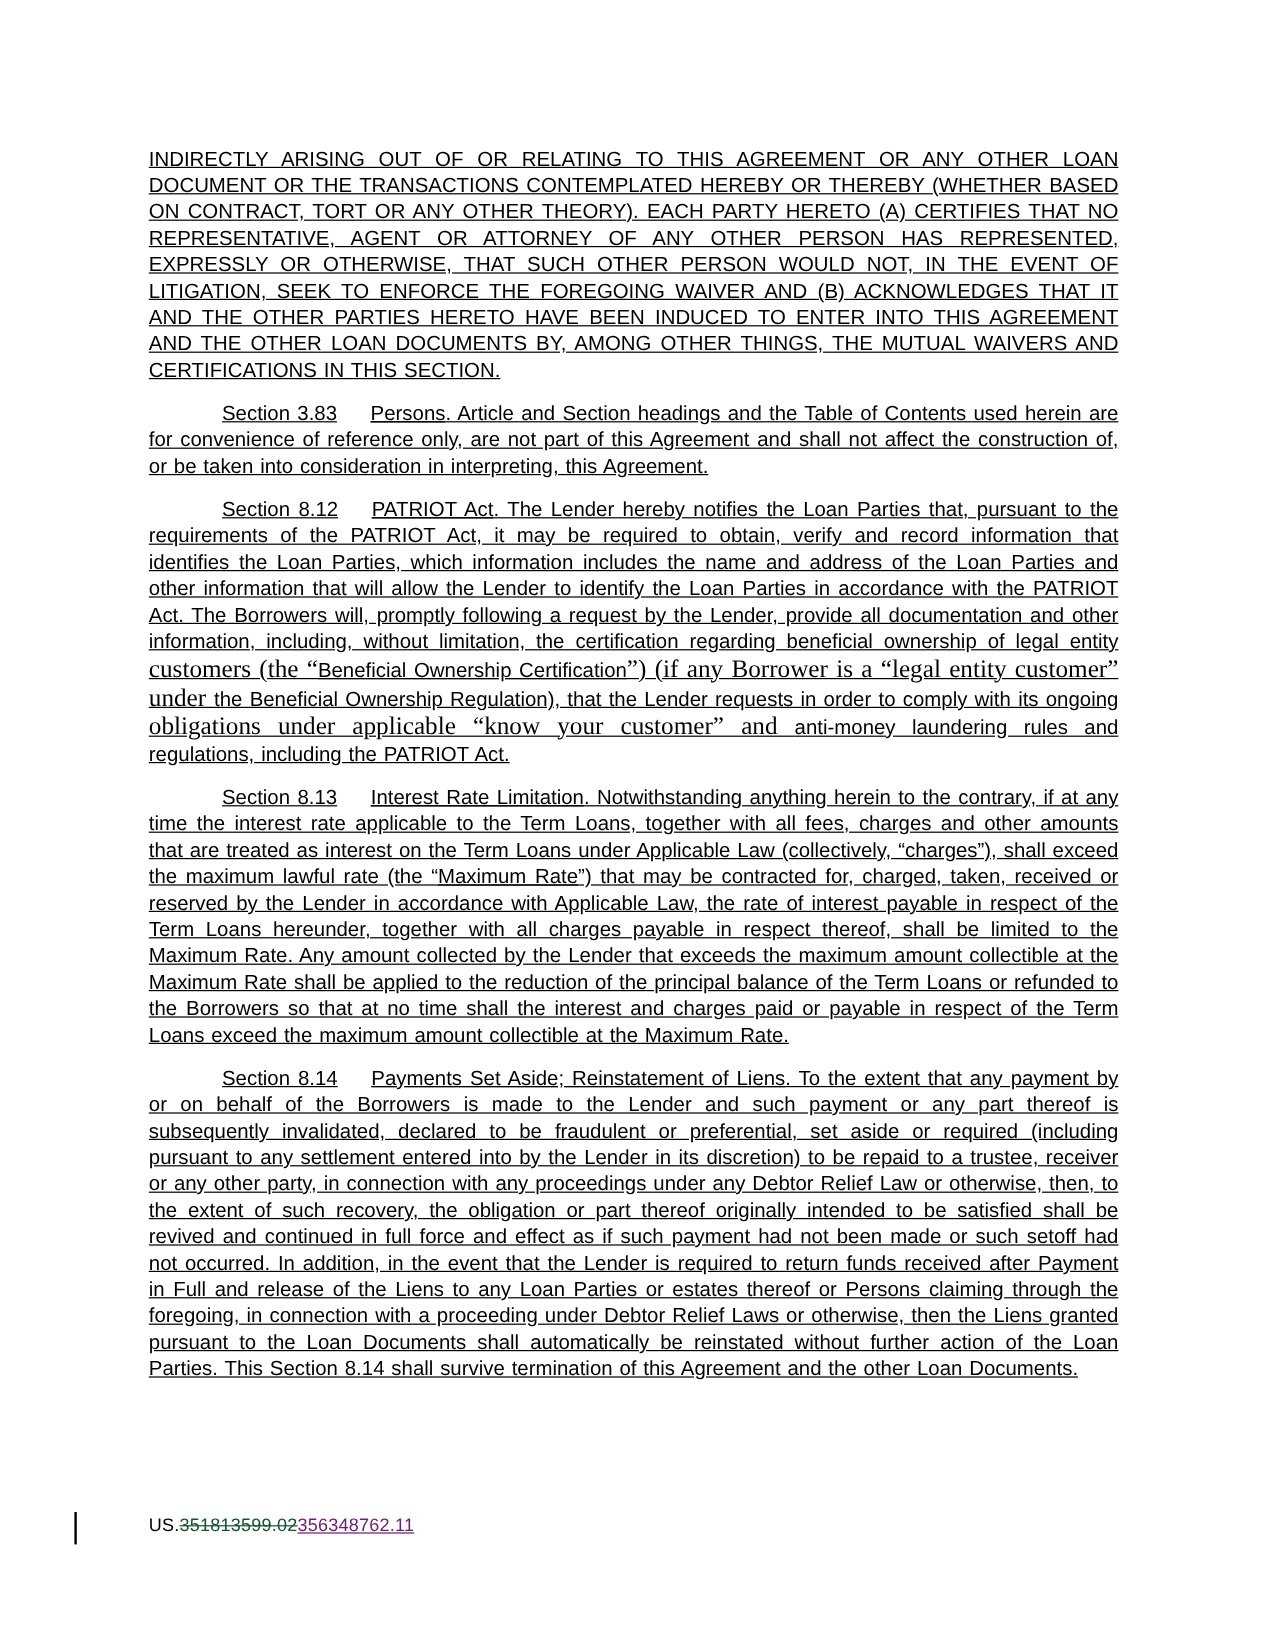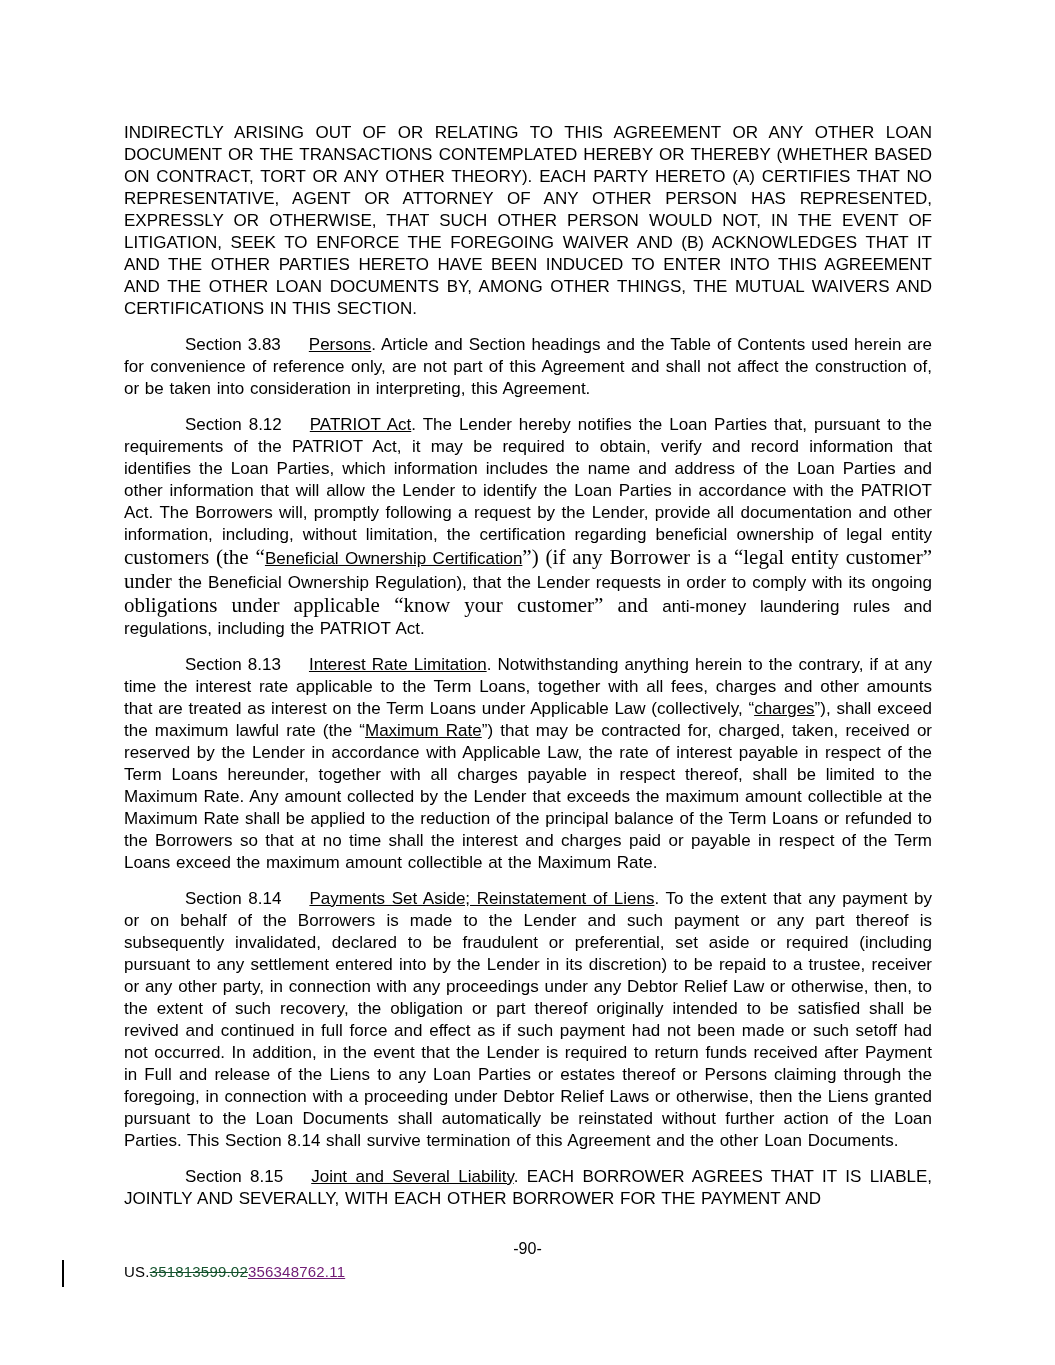--- a/index.html
+++ b/index.html
@@ -14,20 +14,21 @@
     background: #ffffff;
     color: #000000;
     font-family: "Liberation Sans", sans-serif;
     overflow: hidden;
   }
   .doc-body {
     position: absolute;
     left: 124px;
     top: 122px;
     width: 808px;
+    text-decoration: underline;
   }
   .para {
     margin: 0 0 14px 0;
     text-align: justify;
     font-size: 17px;
     line-height: 22px;
     word-spacing: 1px;
   }
   .para.indent { text-indent: 61px; }
   .para:last-child { margin-bottom: 0; }
@@ -67,24 +68,22 @@
 <body>
 
 <div class="page">
 
   <main class="doc-body" id="doc-body">
       <p class="para"><span class="">INDIRECTLY ARISING OUT OF OR RELATING TO THIS AGREEMENT OR ANY OTHER LOAN DOCUMENT OR THE TRANSACTIONS CONTEMPLATED HEREBY OR THEREBY (WHETHER BASED ON CONTRACT, TORT OR ANY OTHER THEORY).  EACH PARTY HERETO (A) CERTIFIES THAT NO REPRESENTATIVE, AGENT OR ATTORNEY OF ANY OTHER PERSON HAS REPRESENTED, EXPRESSLY OR OTHERWISE, THAT SUCH OTHER PERSON WOULD NOT, IN THE EVENT OF LITIGATION, SEEK TO ENFORCE THE FOREGOING WAIVER AND (B) ACKNOWLEDGES THAT IT AND THE OTHER PARTIES HERETO HAVE BEEN INDUCED TO ENTER INTO THIS AGREEMENT AND THE OTHER LOAN DOCUMENTS BY, AMONG OTHER THINGS, THE MUTUAL WAIVERS AND CERTIFICATIONS IN THIS SECTION.</span></p>
       <p class="para indent"><span class="">Section 3.83</span><span class="tab"></span><span class="u">Persons</span><span class="">.  Article and Section headings and the Table of Contents used herein are for convenience of reference only, are not part of this Agreement and shall not affect the construction of, or be taken into consideration in interpreting, this Agreement.</span></p>
       <p class="para indent"><span class="">Section 8.12</span><span class="tab"></span><span class="u">PATRIOT Act</span><span class="">.  The Lender hereby notifies the Loan Parties that, pursuant to the requirements of the PATRIOT Act, it may be required to obtain, verify and record information that identifies the Loan Parties, which information includes the name and address of the Loan Parties and other information that will allow the Lender to identify the Loan Parties in accordance with the PATRIOT Act.  The Borrowers will, promptly following a request by the Lender, provide all documentation and other information, including, without limitation, the certification regarding beneficial ownership of legal entity </span><span class="serif">customers (the “</span><span class="u">Beneficial Ownership Certification</span><span class="serif">”) (if any Borrower is a “legal entity customer” under </span><span class="">the Beneficial Ownership Regulation), that the Lender requests in order to comply with its ongoing </span><span class="serif">obligations under applicable “know your customer” and </span><span class="">anti-money laundering rules and regulations, including the PATRIOT Act.</span></p>
       <p class="para indent"><span class="">Section 8.13</span><span class="tab"></span><span class="u">Interest Rate Limitation</span><span class="">.  Notwithstanding anything herein to the contrary, if at any time the interest rate applicable to the Term Loans, together with all fees, charges and other amounts that are treated as interest on the Term Loans under Applicable Law (collectively, “</span><span class="u">charges</span><span class="">”), shall exceed the maximum lawful rate (the “</span><span class="u">Maximum Rate</span><span class="">”) that may be contracted for, charged, taken, received or reserved by the Lender in accordance with Applicable Law, the rate of interest payable in respect of the Term Loans hereunder, together with all charges payable in respect thereof, shall be limited to the Maximum Rate.  Any amount collected by the Lender that exceeds the maximum amount collectible at the Maximum Rate shall be applied to the reduction of the principal balance of the Term Loans or refunded to the Borrowers so that at no time shall the interest and charges paid or payable in respect of the Term Loans exceed the maximum amount collectible at the Maximum Rate.</span></p>
       <p class="para indent"><span class="">Section 8.14</span><span class="tab"></span><span class="u">Payments Set Aside; Reinstatement of Liens</span><span class="">.  To the extent that any payment by or on behalf of the Borrowers is made to the Lender and such payment or any part thereof is subsequently invalidated, declared to be fraudulent or preferential, set aside or required (including pursuant to any settlement entered into by the Lender in its discretion) to be repaid to a trustee, receiver or any other party, in connection with any proceedings under any Debtor Relief Law or otherwise, then, to the extent of such recovery, the obligation or part thereof originally intended to be satisfied shall be revived and continued in full force and effect as if such payment had not been made or such setoff had not occurred.  In addition, in the event that the Lender is required to return funds received after Payment in Full and release of the Liens to any Loan Parties or estates thereof or Persons claiming through the foregoing, in connection with a proceeding under Debtor Relief Laws or otherwise, then the Liens granted pursuant to the Loan Documents shall automatically be reinstated without further action of the Loan Parties.  This Section 8.14 shall survive termination of this Agreement and the other Loan Documents.</span></p>
-      <p class="para indent"><span class="">Section 8.15</span><span class="tab"></span><span class="u">Joint and Several Liability</span><span class="">.  EACH BORROWER AGREES THAT IT IS LIABLE, JOINTLY AND SEVERALLY, WITH EACH OTHER BORROWER FOR THE PAYMENT AND</span></p>
     </main>
 
-  <div class="page-number">-90-</div>
 
   <div class="change-bar"></div>
 
   <div class="doc-footer">
     <span>US.</span><span class="footer-old" style="color: #14532d;">351813599.02</span><span class="footer-new" style="color: #701a75;">356348762.11</span>
   </div>
 
 </div>
 
 </body></html>

